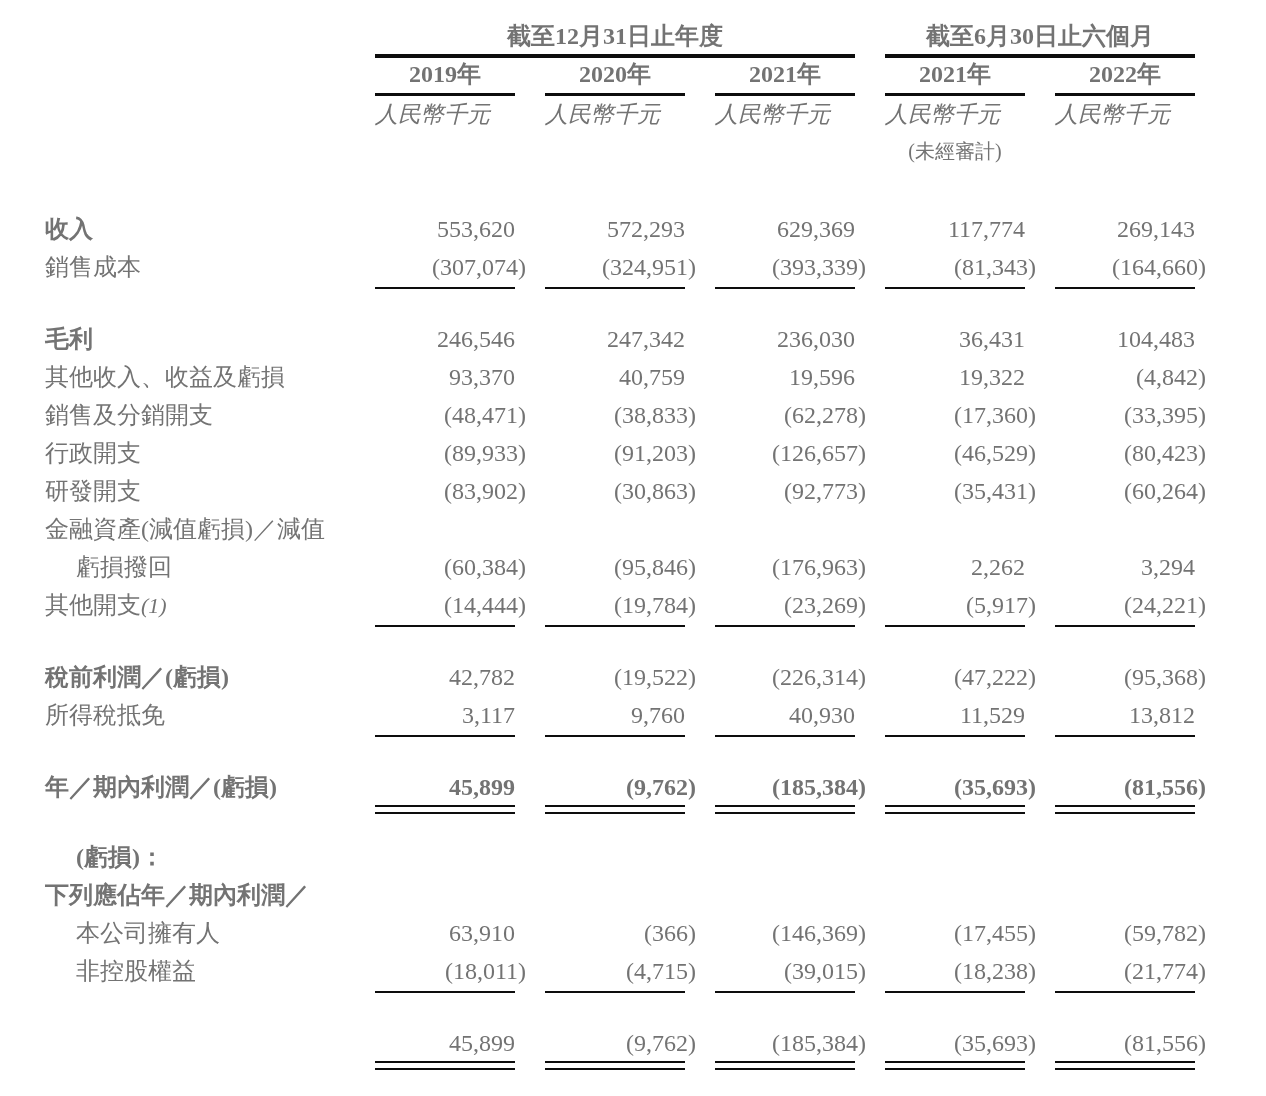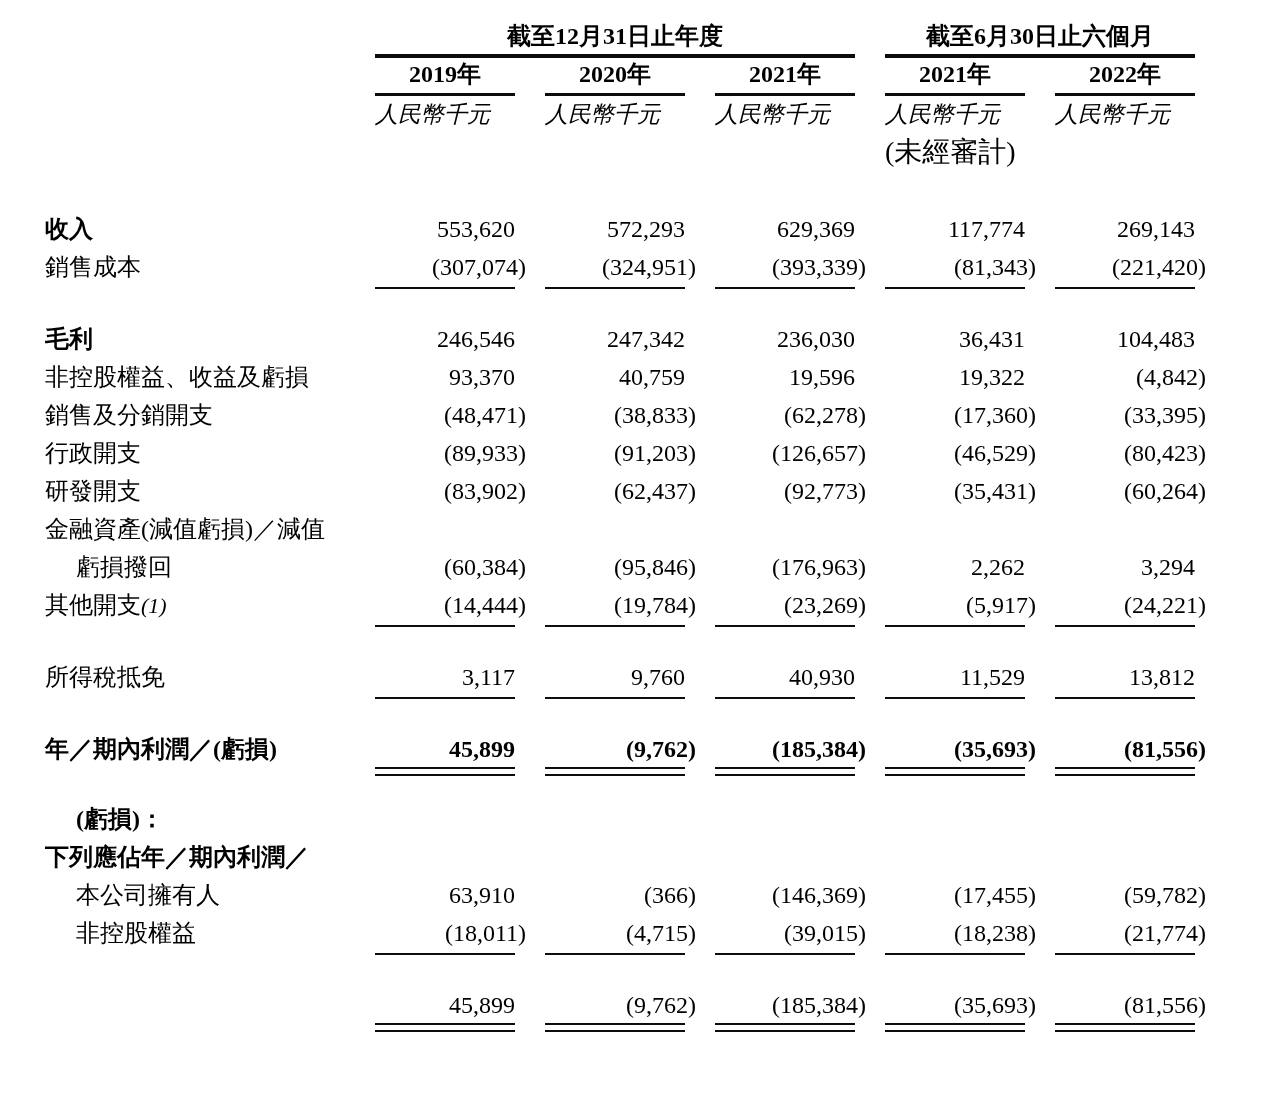--- a/index.html
+++ b/index.html
@@ -1,20 +1,20 @@
 <!DOCTYPE html>
 <html><head>
 <meta charset="utf-8">
 <style>
   html,body { margin:0; padding:0; background:#ffffff; }
   .page {
     position:relative;
     width:1266px; height:1096px;
     background:#ffffff;
-    color:#000000;
+    color:#737373;
     font-family:"Liberation Serif","DejaVu Serif",serif;
     overflow:hidden;
   }
   table.fin {
     border-collapse:collapse;
     table-layout:fixed;
     width:1155px;
     margin:22px 0 0 40px;
   }
   col.lblcol { width:305px; }
@@ -37,22 +37,22 @@
   .yr {
     margin-left:30px; text-align:center;
     font-weight:bold; font-size:24px; line-height:27px;
     border-bottom:3px solid #0d0d0d; padding-bottom:5px;
   }
   .unit {
     margin-left:30px; 
     font-style:italic; font-size:23px; line-height:26px;
   }
   .note {
-    margin-left:30px; 
-    font-size:28px; line-height:25px;
+    margin-left:30px; text-align:center;
+    font-size:20px; line-height:25px;
   }
 
   
   tr.r   { height:38px; }
   tr.sp1 { height:34px; }
   tr.sp2 { height:32px; }
   .lbl {
     text-align:left; vertical-align:middle;
     font-weight:normal; font-size:24px;
     padding-left:5px;
@@ -172,38 +172,38 @@
         <td class="num"><span class="v">117,774</span></td>
         <td class="num"><span class="v">269,143</span></td>
       </tr>
 
       <tr class="r u">
         <th class="lbl">銷售成本</th>
         <td class="num"><span class="v paren">(307,074)</span></td>
         <td class="num"><span class="v paren">(324,951)</span></td>
         <td class="num"><span class="v paren">(393,339)</span></td>
         <td class="num"><span class="v paren">(81,343)</span></td>
-        <td class="num"><span class="v paren">(221,420)</span></td>
+        <td class="num"><span class="v paren">(164,660)</span></td>
       </tr>
 
       <tr class="sp1">
           <td colspan="6"></td>
         </tr>
 
       <tr class="r b">
         <th class="lbl">毛利</th>
         <td class="num"><span class="v">246,546</span></td>
         <td class="num"><span class="v">247,342</span></td>
         <td class="num"><span class="v">236,030</span></td>
         <td class="num"><span class="v">36,431</span></td>
         <td class="num"><span class="v">104,483</span></td>
       </tr>
 
       <tr class="r">
-        <th class="lbl">非控股權益、收益及虧損</th>
+        <th class="lbl">其他收入、收益及虧損</th>
         <td class="num"><span class="v">93,370</span></td>
         <td class="num"><span class="v">40,759</span></td>
         <td class="num"><span class="v">19,596</span></td>
         <td class="num"><span class="v">19,322</span></td>
         <td class="num"><span class="v paren">(4,842)</span></td>
       </tr>
 
       <tr class="r">
         <th class="lbl">銷售及分銷開支</th>
         <td class="num"><span class="v paren">(48,471)</span></td>
@@ -218,21 +218,21 @@
         <td class="num"><span class="v paren">(89,933)</span></td>
         <td class="num"><span class="v paren">(91,203)</span></td>
         <td class="num"><span class="v paren">(126,657)</span></td>
         <td class="num"><span class="v paren">(46,529)</span></td>
         <td class="num"><span class="v paren">(80,423)</span></td>
       </tr>
 
       <tr class="r">
         <th class="lbl">研發開支</th>
         <td class="num"><span class="v paren">(83,902)</span></td>
-        <td class="num"><span class="v paren">(62,437)</span></td>
+        <td class="num"><span class="v paren">(30,863)</span></td>
         <td class="num"><span class="v paren">(92,773)</span></td>
         <td class="num"><span class="v paren">(35,431)</span></td>
         <td class="num"><span class="v paren">(60,264)</span></td>
       </tr>
 
       <tr class="r">
         <th class="lbl">金融資產(減值虧損)／減值</th>
         <td class="num"></td>
         <td class="num"></td>
         <td class="num"></td>
@@ -255,20 +255,28 @@
         <td class="num"><span class="v paren">(19,784)</span></td>
         <td class="num"><span class="v paren">(23,269)</span></td>
         <td class="num"><span class="v paren">(5,917)</span></td>
         <td class="num"><span class="v paren">(24,221)</span></td>
       </tr>
 
       <tr class="sp1">
           <td colspan="6"></td>
         </tr>
 
+      <tr class="r b">
+        <th class="lbl">稅前利潤／(虧損)</th>
+        <td class="num"><span class="v">42,782</span></td>
+        <td class="num"><span class="v paren">(19,522)</span></td>
+        <td class="num"><span class="v paren">(226,314)</span></td>
+        <td class="num"><span class="v paren">(47,222)</span></td>
+        <td class="num"><span class="v paren">(95,368)</span></td>
+      </tr>
 
       <tr class="r u">
         <th class="lbl">所得稅抵免</th>
         <td class="num"><span class="v">3,117</span></td>
         <td class="num"><span class="v">9,760</span></td>
         <td class="num"><span class="v">40,930</span></td>
         <td class="num"><span class="v">11,529</span></td>
         <td class="num"><span class="v">13,812</span></td>
       </tr>
 

